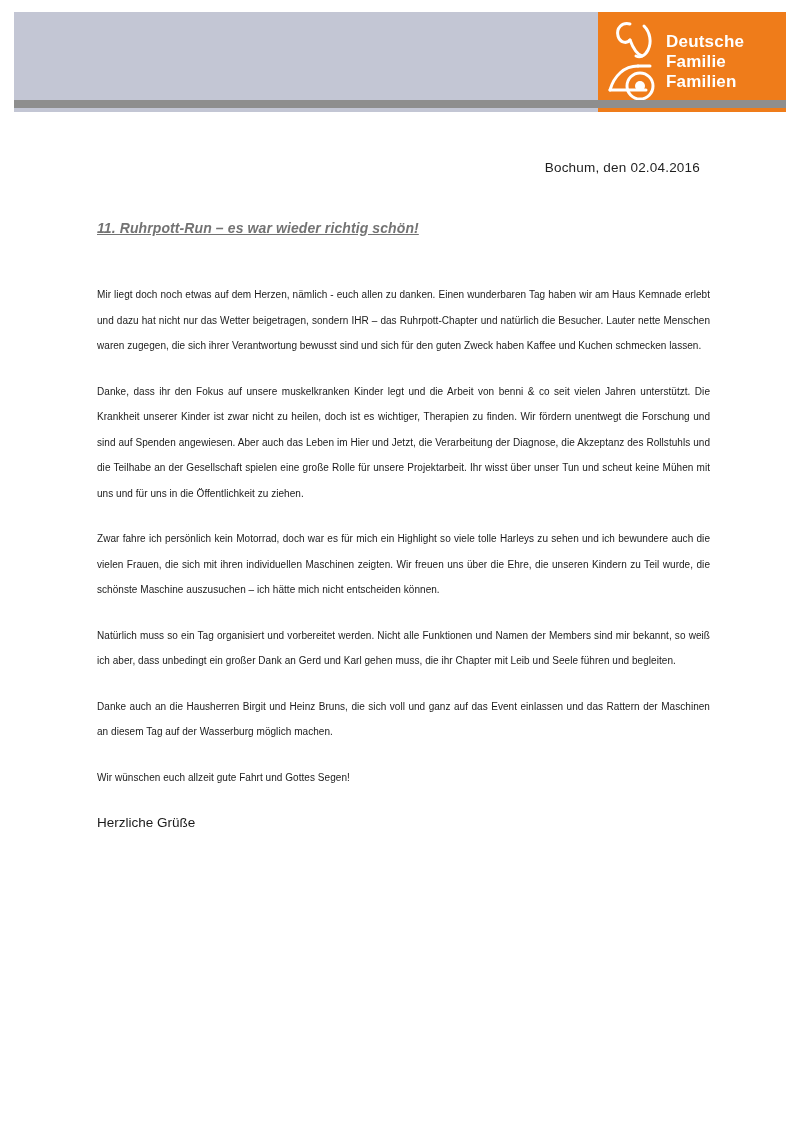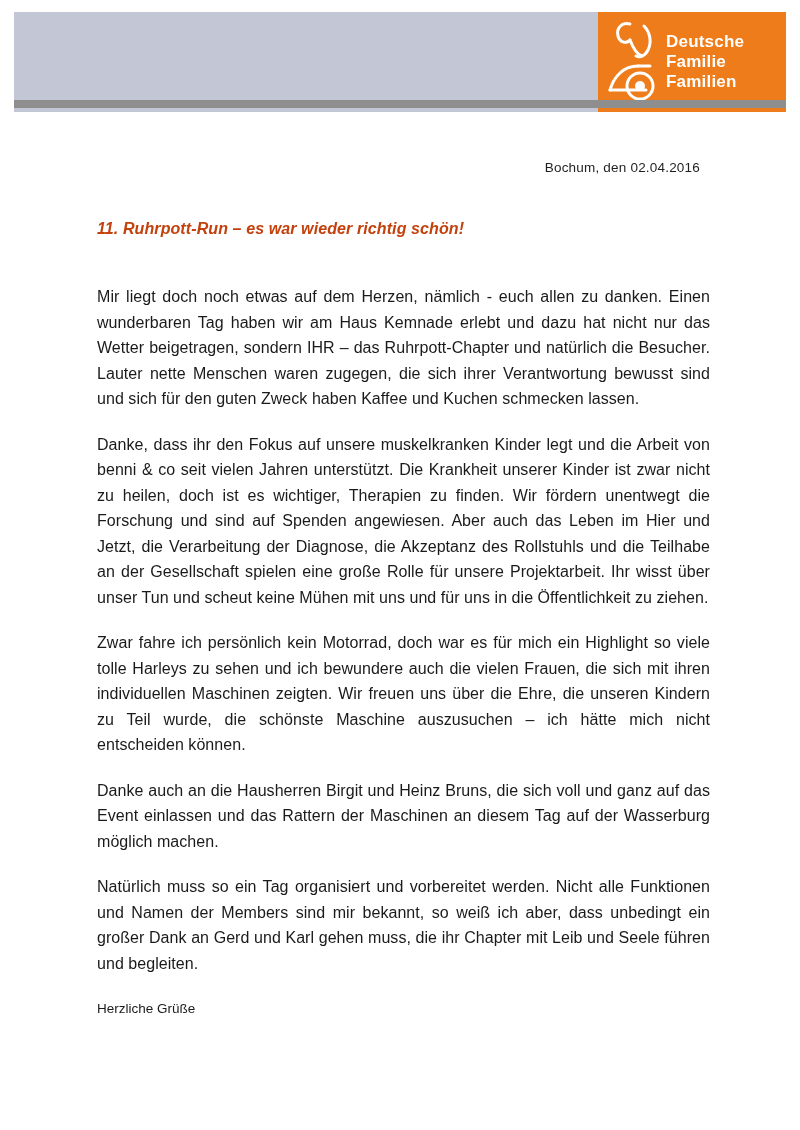--- a/index.html
+++ b/index.html
@@ -95,29 +95,30 @@
     color: #1f1f1f;
     letter-spacing: 0.2px;
   }
   .content {
     position: absolute;
     left: 97px;
     top: 220px;
     width: 613px;
   }
   .subject {
-    font-size: 16px;
+    font-size: 14px;
     font-weight: bold;
     font-style: italic;
-    color: #c2410c;
+    color: #737373;
     letter-spacing: 0.1px;
     margin: 0 0 46px 0;
+    text-decoration: underline;
   }
   p.para {
-    font-size: 16px;
+    font-size: 10px;
     line-height: 25.5px;
     text-align: justify;
     color: #1a1a1a;
     margin: 0 0 20px 0;
     letter-spacing: 0.05px;
   }
   p.para.last-group {
     margin-bottom: 20px;
   }
   .closing {
@@ -160,21 +161,22 @@
   <div class="letterhead-shadow"></div>
 
   <div class="date-line">Bochum, den 02.04.2016</div>
 
   <div class="content">
     <p class="subject">11. Ruhrpott-Run – es war wieder richtig schön!</p>
 
     <p class="para">Mir liegt doch noch etwas auf dem Herzen, nämlich - euch allen zu danken. Einen wunderbaren Tag haben wir am Haus Kemnade erlebt und dazu hat nicht nur das Wetter beigetragen, sondern IHR – das Ruhrpott-Chapter und natürlich die Besucher. Lauter nette Menschen waren zugegen, die sich ihrer Verantwortung bewusst sind und sich für den guten Zweck haben Kaffee und Kuchen schmecken lassen.</p>
     <p class="para">Danke, dass ihr den Fokus auf unsere muskelkranken Kinder legt und die Arbeit von benni &amp; co seit vielen Jahren unterstützt. Die Krankheit unserer Kinder ist zwar nicht zu heilen, doch ist es wichtiger, Therapien zu finden. Wir fördern unentwegt die Forschung und sind auf Spenden angewiesen. Aber auch das Leben im Hier und Jetzt, die Verarbeitung der Diagnose, die Akzeptanz des Rollstuhls und die Teilhabe an der Gesellschaft spielen eine große Rolle für unsere Projektarbeit. Ihr wisst über unser Tun und scheut keine Mühen mit uns und für uns in die Öffentlichkeit zu ziehen.</p>
     <p class="para">Zwar fahre ich persönlich kein Motorrad, doch war es für mich ein Highlight so viele tolle Harleys zu sehen und ich bewundere auch die vielen Frauen, die sich mit ihren individuellen Maschinen zeigten. Wir freuen uns über die Ehre, die unseren Kindern zu Teil wurde, die schönste Maschine auszusuchen – ich hätte mich nicht entscheiden können.</p>
+    <p class="para">Natürlich muss so ein Tag organisiert und vorbereitet werden. Nicht alle Funktionen und Namen der Members sind mir bekannt, so weiß ich aber, dass unbedingt ein großer Dank an Gerd und Karl gehen muss, die ihr Chapter mit Leib und Seele führen und begleiten.</p>
     <p class="para">Danke auch an die Hausherren Birgit und Heinz Bruns, die sich voll und ganz auf das Event einlassen und das Rattern der Maschinen an diesem Tag auf der Wasserburg möglich machen.</p>
-    <p class="para">Natürlich muss so ein Tag organisiert und vorbereitet werden. Nicht alle Funktionen und Namen der Members sind mir bekannt, so weiß ich aber, dass unbedingt ein großer Dank an Gerd und Karl gehen muss, die ihr Chapter mit Leib und Seele führen und begleiten.</p>
+    <p class="para last-group">Wir wünschen euch allzeit gute Fahrt und Gottes Segen!</p>
 
     <p class="closing">Herzliche Grüße</p>
 
   </div>
 
   <div class="scan-edge-bottom"></div>
 </div>
 
 </body></html>

